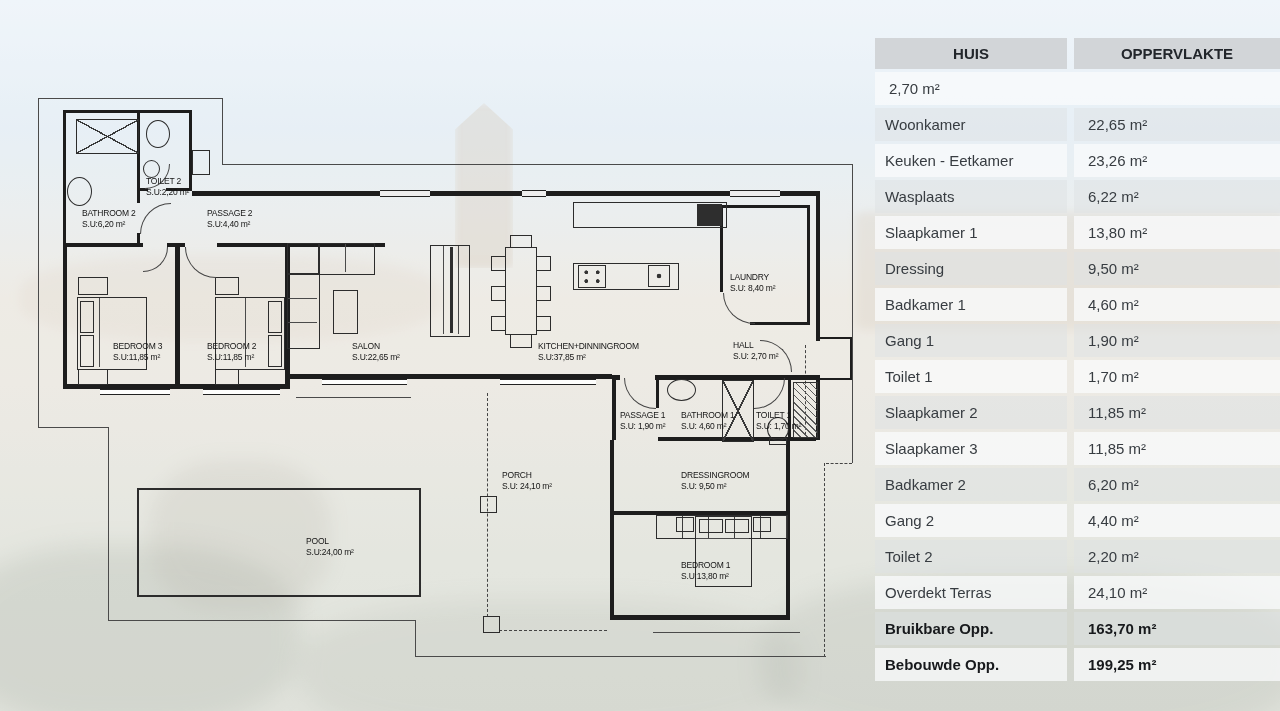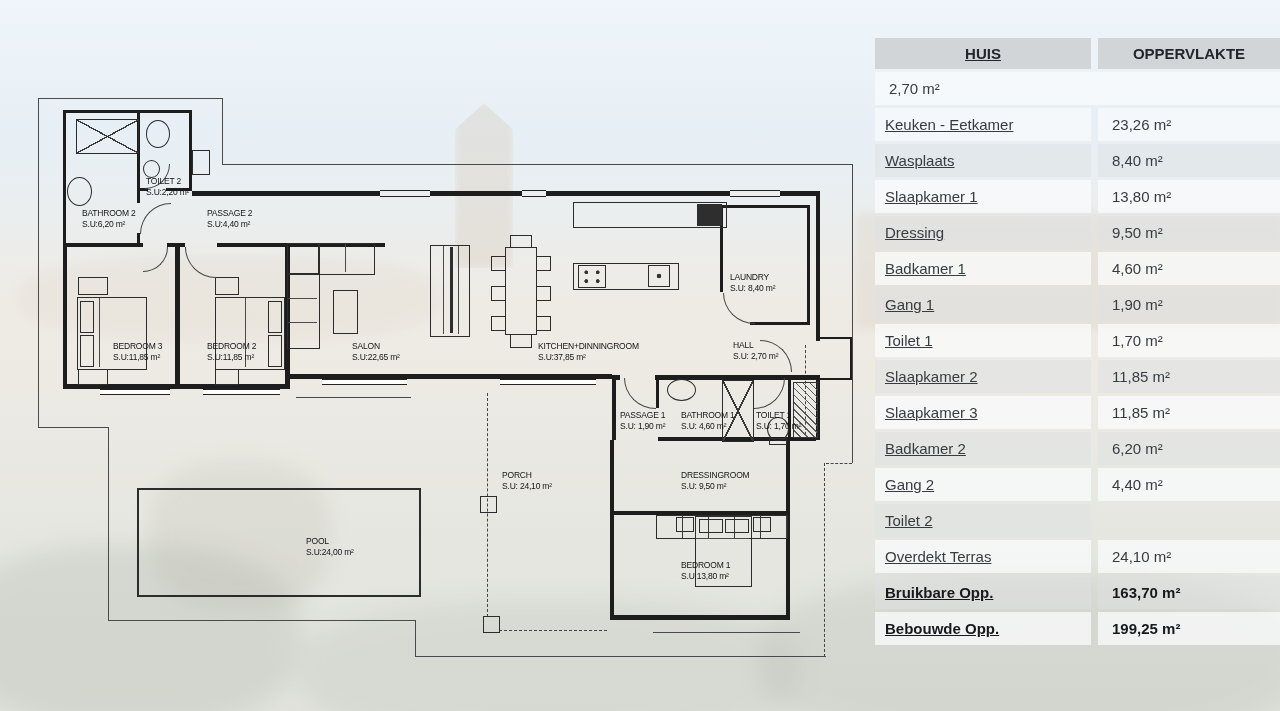--- a/index.html
+++ b/index.html
@@ -39,21 +39,21 @@
   .closet{position:absolute;border:1.2px solid #2c2c2c;
        background:repeating-linear-gradient(90deg,transparent 0 25px,#3a3a3a 25px 26px);}
   .arc{position:absolute;background:transparent;}
   .rl{position:absolute;font-size:8.5px;line-height:1.25;letter-spacing:-.2px;
       color:#141414;white-space:nowrap;}
   .rl span{display:block;}
   
   .tbl{position:absolute;left:875px;top:38px;width:405px;}
   .trow{display:flex;gap:7px;margin-bottom:3px;}
   .tcell{box-sizing:border-box;display:flex;align-items:center;height:33px;font-size:15px;color:#373c41;}
-  .tname{width:216px;padding-left:10px;text-decoration:underline;}
+  .tname{width:192px;padding-left:10px;}
   .tval{flex:1;padding-left:14px;}
   .thead .tcell{height:31px;background:rgba(209,211,214,.95);font-weight:700;color:#22262b;justify-content:center;padding-left:0;}
   .trow.odd  .tcell{background:rgba(250,251,252,.75);}
   .trow.even .tcell{background:rgba(221,225,228,.50);}
   .trow.total .tcell{font-weight:700;color:#17191c;}
 </style>
 </head>
 <body>
 
 <div class="stage">
@@ -282,27 +282,31 @@
   </div>
 
   <div class="tbl">
     <div class="trow thead">
       <div class="tcell tname">HUIS</div>
       <div class="tcell tval">OPPERVLAKTE</div>
     </div>
     <div class="trow odd">
         <div class="tcell tval">2,70 m²</div>
       </div>
+    <div class="trow even">
+        <div class="tcell tname">Woonkamer</div>
+        <div class="tcell tval">22,65 m²</div>
+      </div>
     <div class="trow odd">
         <div class="tcell tname">Keuken - Eetkamer</div>
         <div class="tcell tval">23,26 m²</div>
       </div>
     <div class="trow even">
         <div class="tcell tname">Wasplaats</div>
-        <div class="tcell tval">8,40 m²</div>
+        <div class="tcell tval">6,22 m²</div>
       </div>
     <div class="trow odd">
         <div class="tcell tname">Slaapkamer 1</div>
         <div class="tcell tval">13,80 m²</div>
       </div>
     <div class="trow even">
         <div class="tcell tname">Dressing</div>
         <div class="tcell tval">9,50 m²</div>
       </div>
     <div class="trow odd">
@@ -328,20 +332,21 @@
     <div class="trow even">
         <div class="tcell tname">Badkamer 2</div>
         <div class="tcell tval">6,20 m²</div>
       </div>
     <div class="trow odd">
         <div class="tcell tname">Gang 2</div>
         <div class="tcell tval">4,40 m²</div>
       </div>
     <div class="trow even">
         <div class="tcell tname">Toilet 2</div>
+        <div class="tcell tval">2,20 m²</div>
       </div>
     <div class="trow odd">
         <div class="tcell tname">Overdekt Terras</div>
         <div class="tcell tval">24,10 m²</div>
       </div>
     <div class="trow even total">
         <div class="tcell tname">Bruikbare Opp.</div>
         <div class="tcell tval">163,70 m²</div>
       </div>
     <div class="trow odd total">

